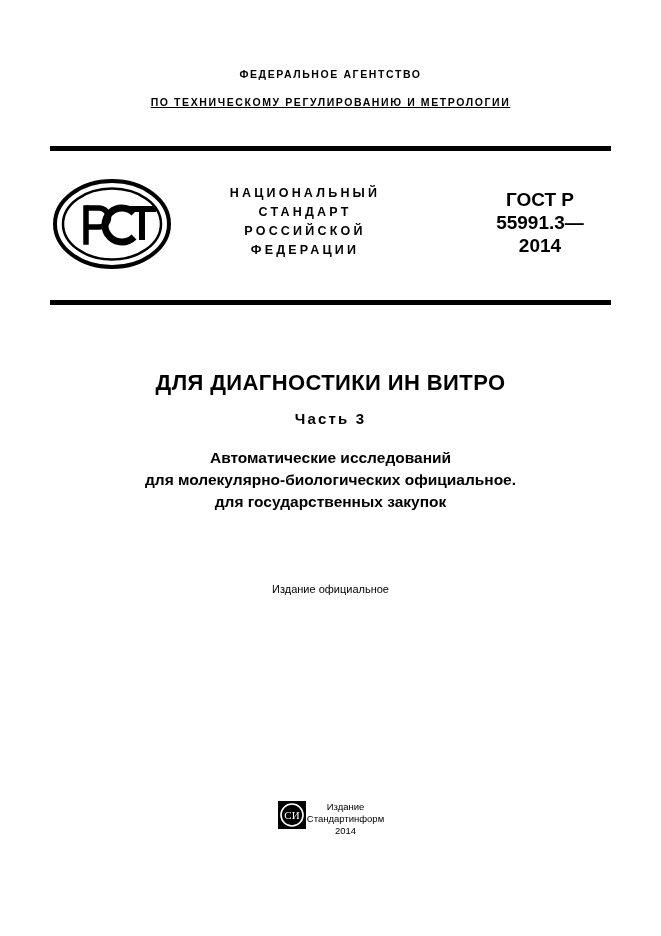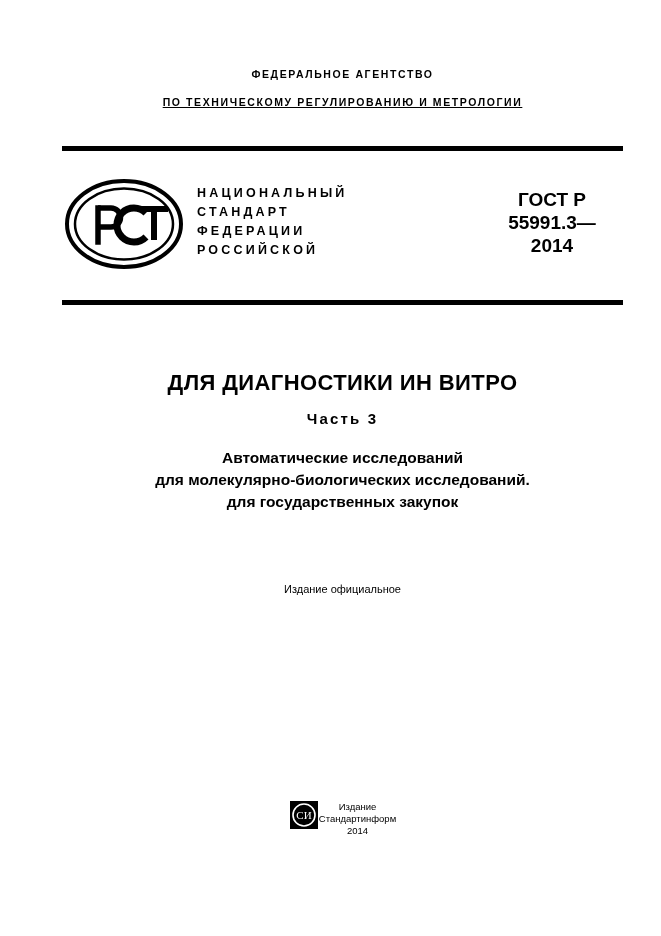--- a/index.html
+++ b/index.html
@@ -11,21 +11,21 @@
     width: 661px;
     height: 936px;
     font-family: "Liberation Sans", sans-serif;
     color: #000000;
     position: relative;
     overflow: hidden;
   }
 
   .page {
     position: absolute;
-    left: 12px;
+    left: 0;
     top: 0;
     width: 610px;
     height: 936px;
     box-sizing: border-box;
   }
 
   
   .agency {
     position: absolute;
     left: 50px;
@@ -64,21 +64,21 @@
     width: 120px;
     height: 92px;
   }
 
   
   .std-title {
     position: absolute;
     left: 185px;
     top: 184px;
     width: 240px;
-    text-align: left;
+    text-align: center;
     font-weight: bold;
     font-size: 12.5px;
     line-height: 19px;
     letter-spacing: 3.2px;
   }
 
   
   .gost {
     position: absolute;
     left: 455px;
@@ -173,36 +173,36 @@
       <path d="M82 35 A17 17 0 1 0 82 59" stroke="#000" stroke-width="7" fill="none" stroke-linecap="butt"></path>
 
       <path d="M76 31 L104 31" stroke="#000" stroke-width="6" fill="none"></path>
       <path d="M90 31 L90 62" stroke="#000" stroke-width="6" fill="none"></path>
     </svg>
   </div>
 
   <div class="std-title">
     <div>НАЦИОНАЛЬНЫЙ</div>
     <div>СТАНДАРТ</div>
+    <div>РОССИЙСКОЙ</div>
     <div>ФЕДЕРАЦИИ</div>
-    <div>РОССИЙСКОЙ</div>
   </div>
 
   <div class="gost">
     <div>ГОСТ Р</div>
     <div>55991.3—</div>
     <div>2014</div>
   </div>
 
   <div class="doc-title">
     <div class="main2">ДЛЯ ДИАГНОСТИКИ ИН ВИТРО</div>
     <div class="part">Часть 3</div>
     <div class="sub">
       <div>Автоматические исследований</div>
-      <div>для молекулярно-биологических исследований.</div>
+      <div>для молекулярно-биологических официальное.</div>
       <div>для государственных закупок</div>
     </div>
   </div>
 
   <div class="official">Издание официальное</div>
 
   <div class="footer">
     <div class="footer-logo">
       <svg viewBox="0 0 30 30" width="30" height="30" xmlns="http://www.w3.org/2000/svg">
         <rect x="1" y="1" width="28" height="28" fill="#000"></rect>

